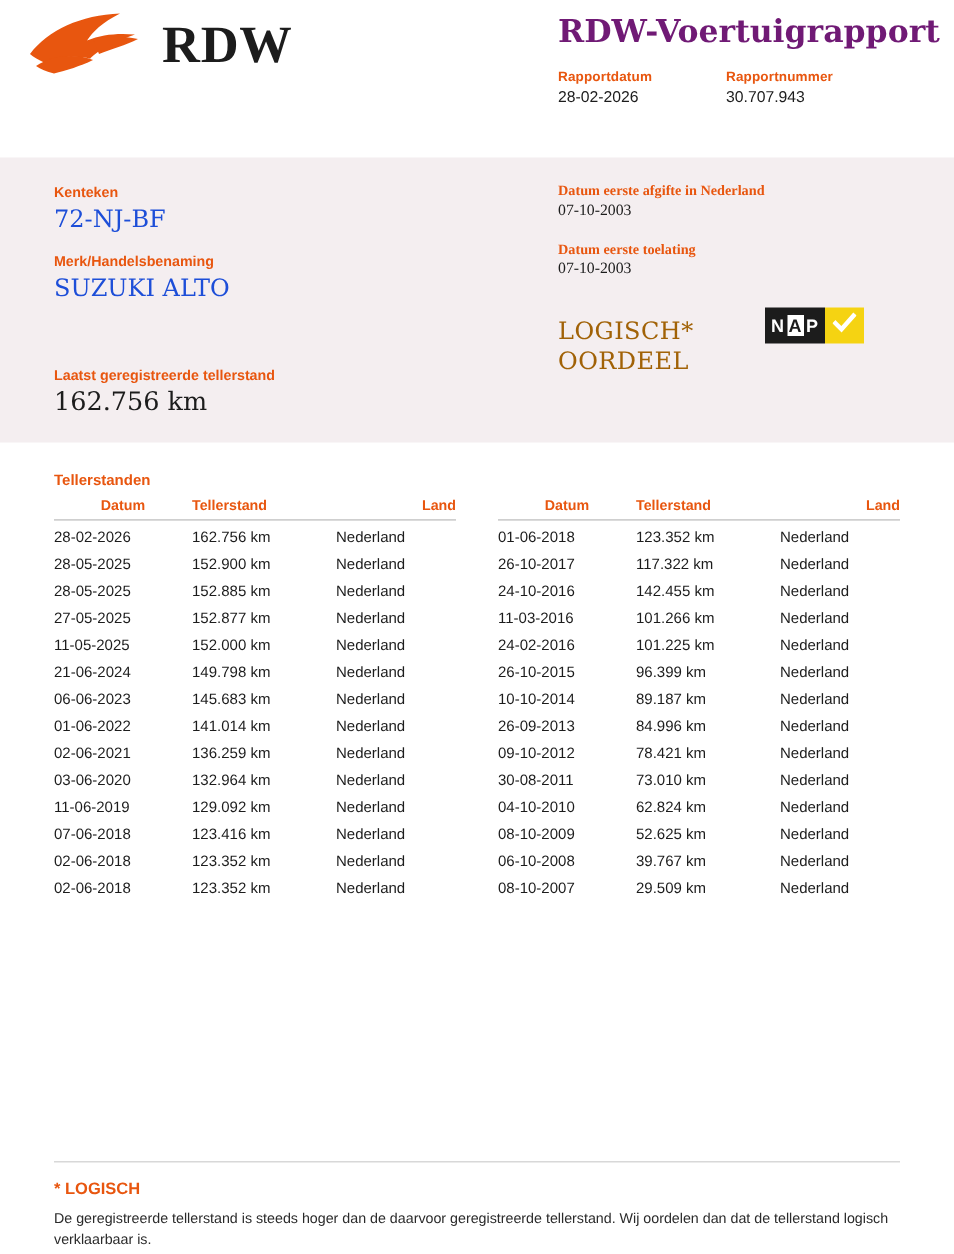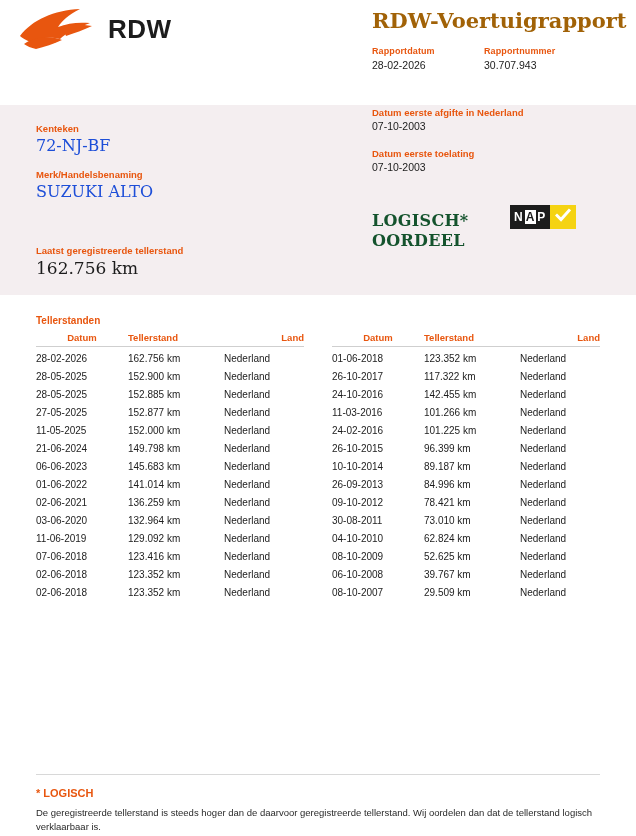--- a/index.html
+++ b/index.html
@@ -23,36 +23,36 @@
   .logo-wrap {
     position: absolute;
     left: 18px;
     top: 6px;
     display: flex;
     align-items: center;
     gap: 8px;
   }
   .logo-mark { width: 78px; height: 46px; display:block; }
   .logo-text {
-    font-family: Liberation Sans, sans-serif;
-    font-size: 26px;
+    font-family: Liberation Serif, serif;
+    font-size: 35px;
     font-weight: 700;
     letter-spacing: .5px;
     color: #1c1c1c;
     line-height: 1;
     margin-left: 4px;
   }
   .report-title {
     position: absolute;
     left: 372px;
     top: 8px;
     font-family: "DejaVu Serif", serif;
     font-size: 21px;
     font-weight: 700;
-    color: #a16207;
+    color: #701a75;
     white-space: nowrap;
   }
   .report-meta {
     position: absolute;
     left: 372px;
     top: 46px;
     display: flex;
     gap: 26px;
   }
   .meta-col { min-width: 86px; }
@@ -69,21 +69,21 @@
   }
 
   
   .panel {
     background: #f4eef0;
     height: 190px;
     position: relative;
     padding: 16px 24px;
   }
   .panel .col-left { position: absolute; left: 36px; top: 18px; width: 300px; }
-  .panel .col-right { position: absolute; left: 372px; top: 2px; width: 240px; }
+  .panel .col-right { position: absolute; left: 372px; top: 18px; width: 240px; font-family: Liberation Serif, serif; }
   .fld-label {
     font-size: 9.5px;
     font-weight: 700;
     color: #e8560f;
     margin-bottom: 2px;
   }
   .fld-value-big {
     font-family: "DejaVu Serif", serif;
     font-size: 16px;
     color: #1d4ed8;
@@ -92,23 +92,23 @@
   .fld-value-small {
     font-size: 10.5px;
     color: #1c1c1c;
     margin-bottom: 16px;
   }
   .verdict {
     position: absolute;
     left: 372px;
     top: 106px;
     font-family: "DejaVu Serif", serif;
-    font-weight: 700;
+    font-weight: 400;
     font-size: 16px;
-    color: #14532d;
+    color: #a16207;
     line-height: 1.25;
     letter-spacing: .3px;
   }
   .nap-badge {
     position: absolute;
     left: 510px;
     top: 100px;
     display: flex;
     align-items: stretch;
     height: 24px;

